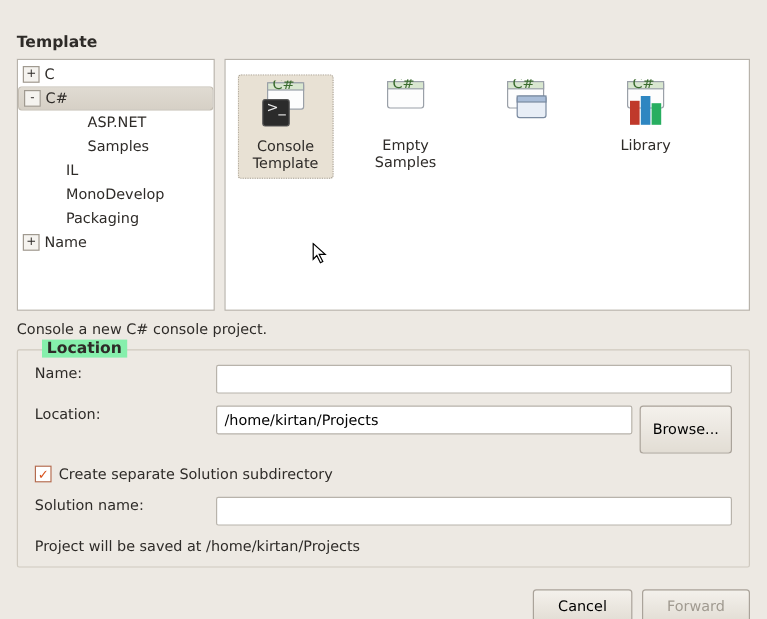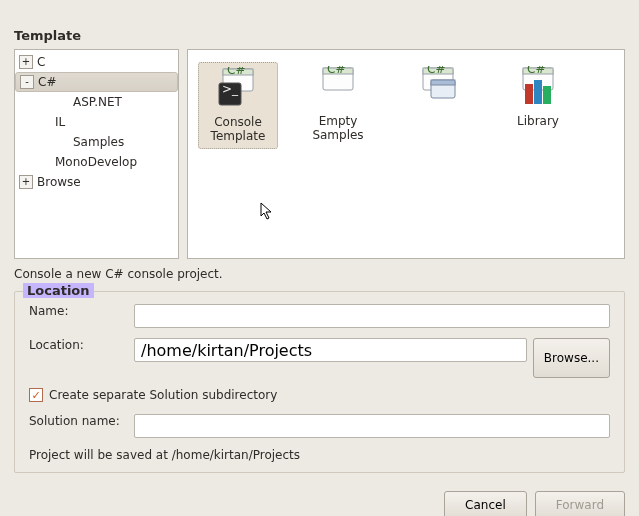--- a/index.html
+++ b/index.html
@@ -13,24 +13,24 @@
 .tree-row .expander { width: 14px; height: 14px; border: 1px solid #a09a90; background: #f5f3ef; display:flex; align-items:center; justify-content:center; font-size: 10px; line-height: 1; margin-right: 4px; }
 .tree-row .spacer { width: 18px; display:inline-block; }
 .tree-label { white-space: nowrap; }
 .icon-panel { flex: 1; height: 210px; background: #fff; border: 1px solid #b8b3ab; padding: 12px 10px; display: flex; gap: 20px; align-items: flex-start; }
 .tpl-item { width: 80px; display: flex; flex-direction: column; align-items: center; text-align: center; cursor: default; padding: 4px 2px; border-radius: 3px; }
 .tpl-item.selected { background: #e8e1d4; border: 1px dotted #a49c8f; }
 .tpl-icon { width: 42px; height: 42px; margin-bottom: 6px; }
 .tpl-name { font-size: 12px; line-height: 1.2; }
 .desc-text { margin: 6px 0 10px 0; }
 .location-box { border: 1px solid #cfc9bf; border-radius: 2px; padding: 12px 14px 10px 14px; position: relative; margin-top: 10px; }
-.location-title { position: absolute; top: -9px; left: 8px; background: #c4b5fd; padding: 0 4px; font-weight: bold; font-size: 13px; }
+.location-title { position: absolute; top: -9px; left: 20px; background: #86efac; padding: 0 4px; font-weight: bold; font-size: 13px; }
 .form-row { display: flex; align-items: flex-start; margin-bottom: 10px; }
 .form-label { width: 105px; }
-.text-input { flex: 1; height: 24px; border: 1px solid #b8b3ab; background: #fff; padding: 2px 6px; border-radius: 2px; font-size: 16px; }
+.text-input { flex: 1; height: 24px; border: 1px solid #b8b3ab; background: #fff; padding: 2px 6px; border-radius: 2px; font-size: 12px; margin-left: 46px; }
 .browse-btn { height: 40px; padding: 0 10px; margin-left: 6px; border: 1px solid #aaa39a; border-radius: 3px; background: linear-gradient(#f4f1ec,#e2ddd4); cursor: default; }
 .checkbox-row { display: flex; align-items: center; margin: 4px 0 12px 0; }
 .checkbox { width: 14px; height: 14px; border: 1px solid #b36b4e; background: #fff; margin-right: 6px; display:flex; align-items:center; justify-content:center; font-size: 11px; color: #d9531e; font-weight: bold; }
 .save-note { margin: 8px 0 0 0; }
 .button-bar { display: flex; justify-content: flex-end; gap: 8px; margin-top: 18px; }
 .btn { height: 28px; padding: 0 20px; border: 1px solid #aaa39a; border-radius: 3px; background: linear-gradient(#f4f1ec,#e2ddd4); cursor: default; }
 .btn.disabled { color: #a09a90; }
 .cursor-arrow { position: absolute; left: 260px; top: 202px; pointer-events: none; }
 svg { display: block; }
 </style>
@@ -52,36 +52,41 @@
         </div>
         <div class="tree-row">
           <span class="spacer"></span>
           <span class="spacer"></span>
           <span class="spacer"></span>
           <span class="tree-label">ASP.NET</span>
         </div>
         <div class="tree-row">
           <span class="spacer"></span>
           <span class="spacer"></span>
-          <span class="tree-label">IL</span>
+          <span class="spacer"></span>
+          <span class="tree-label">Samples</span>
         </div>
         <div class="tree-row">
           <span class="spacer"></span>
           <span class="spacer"></span>
-          <span class="spacer"></span>
-          <span class="tree-label">Samples</span>
+          <span class="tree-label">IL</span>
         </div>
         <div class="tree-row">
           <span class="spacer"></span>
           <span class="spacer"></span>
           <span class="tree-label">MonoDevelop</span>
         </div>
         <div class="tree-row">
+          <span class="spacer"></span>
+          <span class="spacer"></span>
+          <span class="tree-label">Packaging</span>
+        </div>
+        <div class="tree-row">
           <span class="expander">+</span>
-          <span class="tree-label">Browse</span>
+          <span class="tree-label">Name</span>
         </div>
       </div>
     <div class="icon-panel" id="templates">
         <div class="tpl-item selected">
           <div class="tpl-icon">
             <svg viewBox="0 0 42 42">
               <rect x="6" y="2" width="30" height="22" rx="2" fill="#fdfdfd" stroke="#9aa0a8"></rect>
               <rect x="6" y="2" width="30" height="6" fill="#d9e7d0" stroke="#9aa0a8"></rect>
               <text x="10" y="7" font-size="5" fill="#3a6b2f">C#</text>
               <rect x="2" y="16" width="22" height="22" rx="2" fill="#2b2b2b" stroke="#555"></rect>

